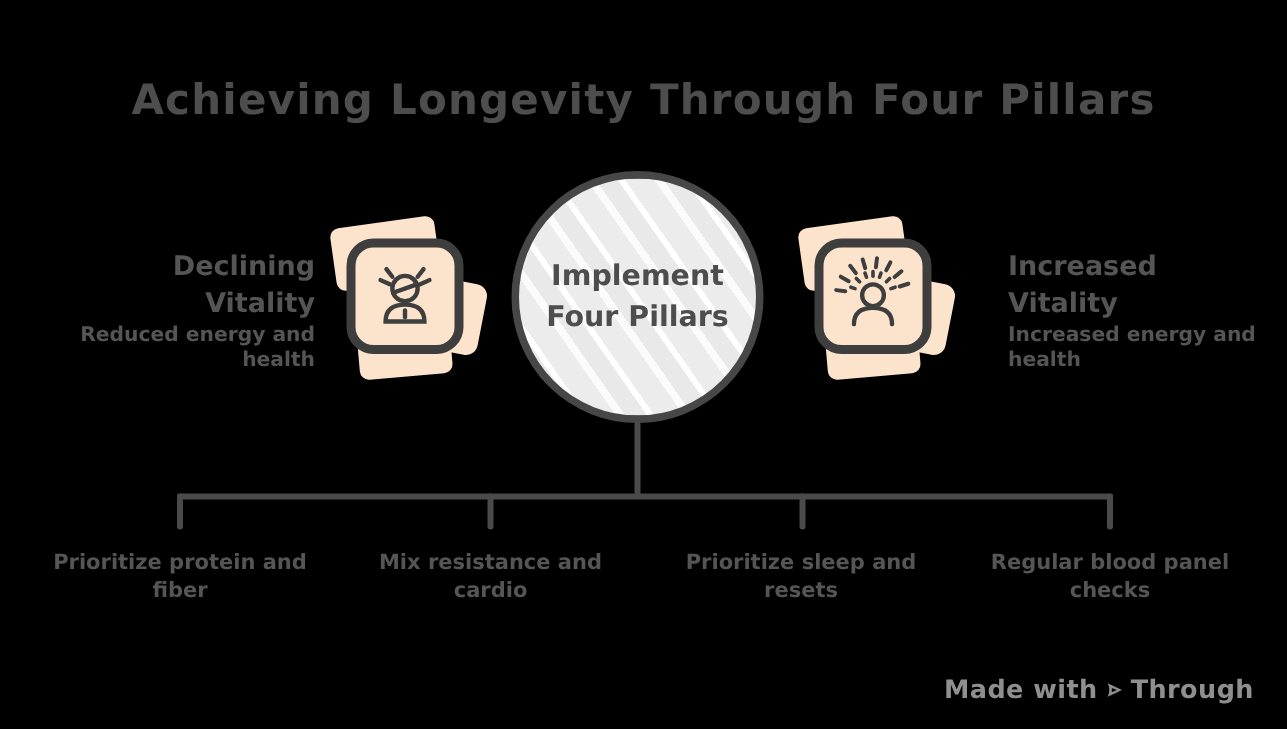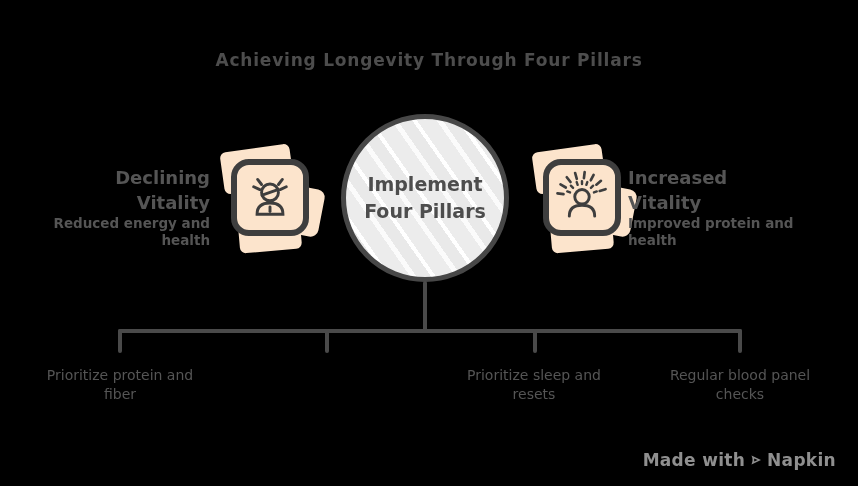--- a/index.html
+++ b/index.html
@@ -4,27 +4,27 @@
 <style>
   html,body { margin:0; padding:0; background:#000; }
   .canvas {
     position:relative; width:858px; height:486px; overflow:hidden;
     background:var(--background,#000000);
     font-family:"DejaVu Sans", sans-serif;
   }
 
   .title {
     position:absolute; top:50px; left:0; width:100%; margin:0;
-    text-align:center; font-size:17px; font-weight:bold; letter-spacing:0.8px;
+    text-align:center; font-size:28px; font-weight:bold; letter-spacing:0.8px;
     color:var(--title-text,#4d4d4d);
   }
 
   .side-text { position:absolute; top:165px; }
   .side-text.left  { left:30px;  width:180px; text-align:right; }
-  .side-text.right { left:628px; width:185px; text-align:left; }
+  .side-text.right { left:672px; width:185px; text-align:left; }
   .side-title {
     font-size:18px; font-weight:bold; line-height:25px;
     color:var(--body-text,#555555); white-space:pre-line;
   }
   .side-sub {
     font-size:13.5px; font-weight:bold; line-height:17px;
     color:var(--body-text,#555555); white-space:pre-line;
   }
 
   .icon-wrap { position:absolute; width:78px; height:77px; }
@@ -55,21 +55,21 @@
   }
 
   .tl { position:absolute; background:var(--line,#4a4a4a); border-radius:2px; }
   .stem { left:423px; top:281px; width:4px; height:50px; }
   .hbar { left:118px; top:329px; width:624px; height:4px; }
   .drop { width:4px; height:24px; top:329px; }
   .d1 { left:118px; } .d2 { left:325px; } .d3 { left:533px; } .d4 { left:738px; }
 
   .pillar {
     position:absolute; top:366px; width:200px; text-align:center;
-    font-size:14px; font-weight:normal; line-height:19px;
+    font-size:14px; font-weight:bold; line-height:19px;
     color:var(--body-text,#555555); white-space:pre-line;
   }
   .p1 { left:20px; } .p2 { left:227px; } .p3 { left:434px; } .p4 { left:640px; }
 
   .watermark {
     position:absolute; top:450px; right:22px;
     display:flex; align-items:center; gap:5px;
     font-size:17px; font-weight:bold; letter-spacing:0.3px;
     color:var(--watermark-text,#8f8f8f);
   }
@@ -138,42 +138,44 @@
           <line x1="35.9" y1="13.0" x2="39.7" y2="9.8"></line>
           <line x1="38.7" y1="18.2" x2="43.5" y2="16.7"></line>
         </g>
       </svg>
     </div>
   </div>
 
   <div class="side-text right">
     <div class="side-title">Increased
 Vitality</div>
-    <div class="side-sub">Improved protein and
+    <div class="side-sub">Increased energy and
 health</div>
   </div>
 
   <div class="tl stem"></div>
   <div class="tl hbar"></div>
   <div class="tl drop d1"></div>
   <div class="tl drop d2"></div>
   <div class="tl drop d3"></div>
   <div class="tl drop d4"></div>
 
   <div class="pillar p1">Prioritize protein and
 fiber</div>
+  <div class="pillar p2">Mix resistance and
+cardio</div>
   <div class="pillar p4">Regular blood panel
 checks</div>
   <div class="pillar p3">Prioritize sleep and
 resets</div>
 
   <div class="watermark">
     <span>Made with</span>
     <span style="display:inline-flex;">
       <svg width="12" height="12" viewBox="0 0 12 12">
         <path d="M1.5 1.5 L11 6 L1.5 10.5 Q3.6 6.1 1.5 1.5 Z" fill="#8f8f8f"></path>
         <path d="M4.2 4.6 L7.6 6 L4.2 7.5 Z" fill="#000000"></path>
       </svg>
     </span>
-    <span>Napkin</span>
+    <span>Through</span>
   </div>
 
 </div>
 
 </body></html>

